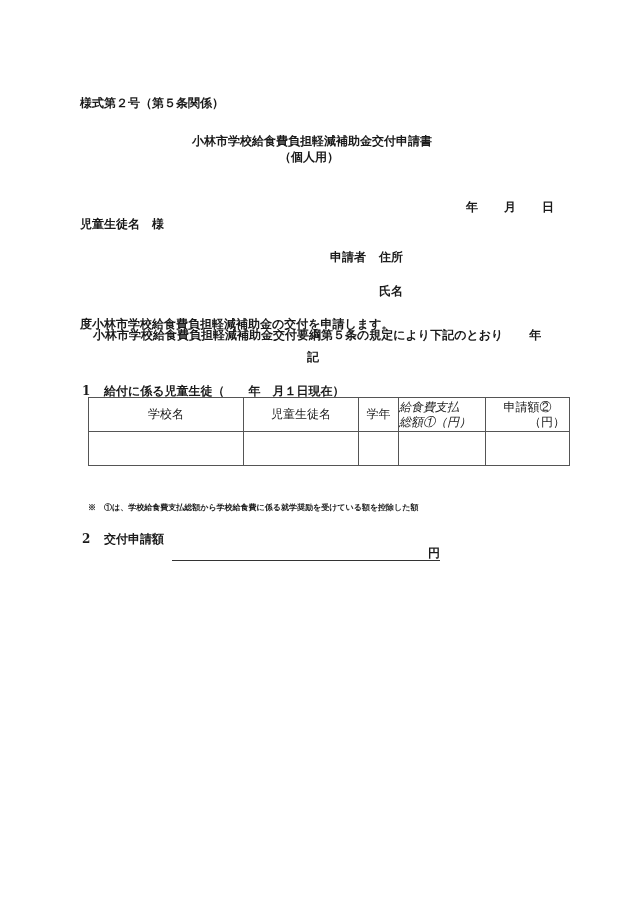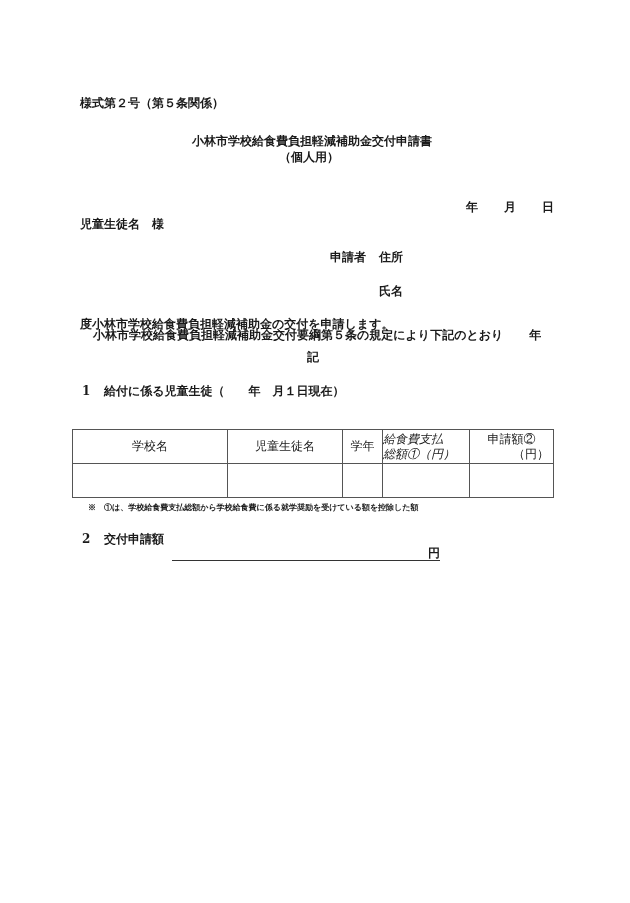--- a/index.html
+++ b/index.html
@@ -24,24 +24,23 @@
   .body1 .pad { display: inline-block; width: 13px; }
   .body1 .gap { display: inline-block; width: 26px; }
   .body2 { left: 80px; top: 317px; }
   .ki { left: 307px; top: 350px; }
   .sec1 { left: 82px; top: 384px; }
   .sec1 .num { display: inline-block; width: 22px; }
   .sec1 .gap1 { display: inline-block; width: 24px; }
   .sec1 .gap2 { display: inline-block; width: 12px; }
 
   table.grid {
-    position: absolute; left: 72px; top: 397px;
+    position: absolute; left: 88px; top: 397px;
     border-collapse: collapse; table-layout: fixed;
     width: 482px;
-    margin-top: 32px;
   }
   table.grid td, table.grid th {
     border: 1px solid #555; padding: 0; font-weight: normal;
     font-size: 12px; line-height: 15px; vertical-align: middle;
   }
   table.grid tr { height: 34px; }
   .c1 { width: 155px; }
   .c2 { width: 115px; }
   .c3 { width: 40px; }
   .c4 { width: 87px; }

